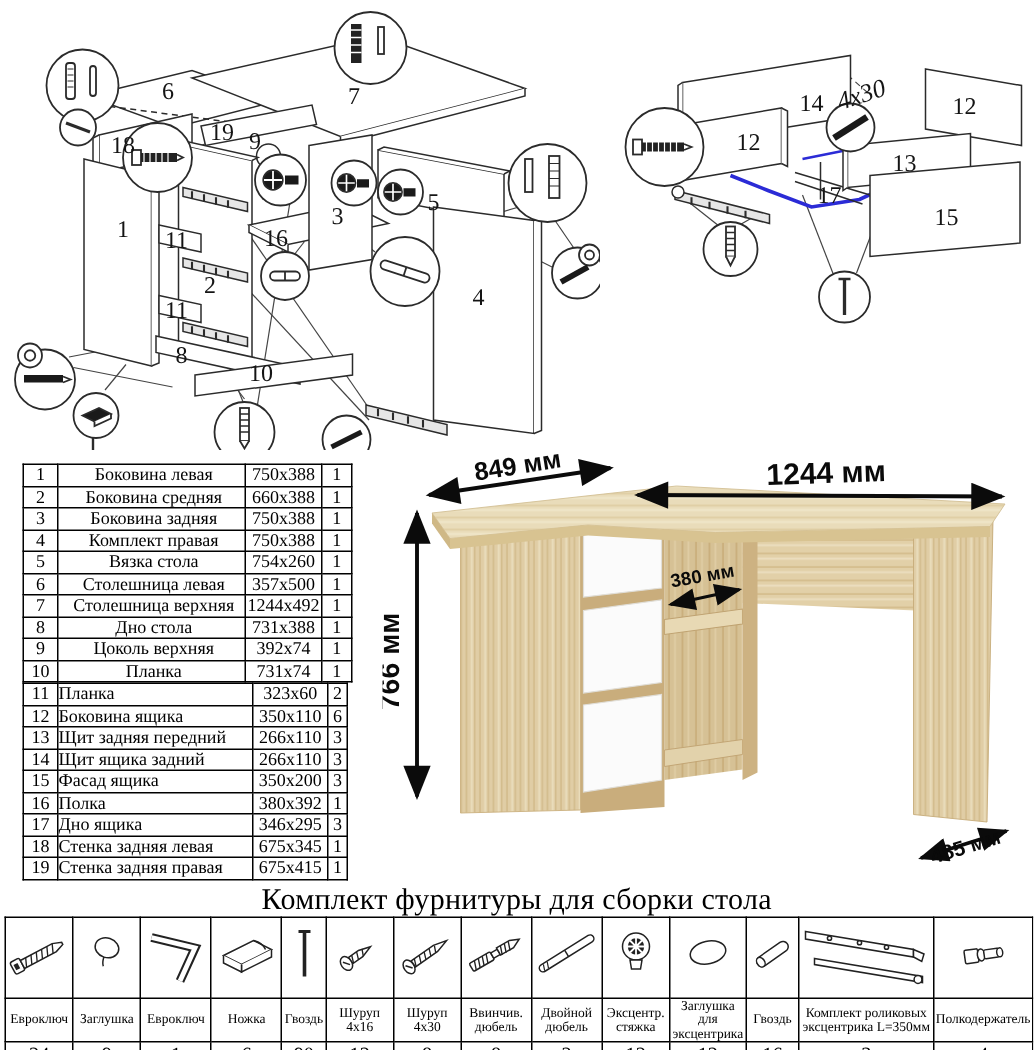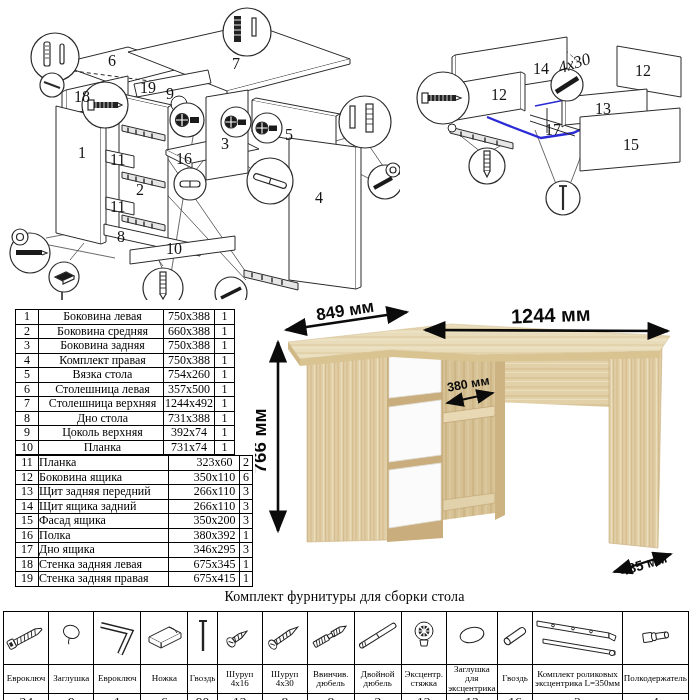--- a/index.html
+++ b/index.html
@@ -13,27 +13,27 @@
 
   
   .parts-wrap{position:absolute;left:15px;top:309px;}
   table.parts{border-collapse:collapse;table-layout:fixed;border:1.6px solid #000;}
   table.parts td{border:1px solid #000;height:13.5px;line-height:13px;font-size:12px;
                  padding:0;white-space:nowrap;overflow:hidden;}
   table.parts td.c0{text-align:center;width:22px;}
   table.parts-a td.c1{width:121px;padding-left:3px;text-align:center;}
   table.parts-b td.c1{width:129px;text-align:left;}
   table.parts-a td.c2{width:50px;text-align:center;}
-  table.parts-b td.c2{width:49px;text-align:center;padding-left:21px;}
+  table.parts-b td.c2{width:49px;text-align:center;}
   table.parts-a td.c3{width:19px;text-align:center;}
   table.parts-b td.c3{width:12px;text-align:center;}
 
   
   .hw-title{position:absolute;left:0;top:589px;width:689px;text-align:center;
-            font-size:14px;letter-spacing:.2px;}
+            font-size:20px;letter-spacing:.2px;}
   table.hw{position:absolute;left:3px;top:611px;border-collapse:collapse;table-layout:fixed;
            border:1.6px solid #000;}
   table.hw td{border:1px solid #000;padding:0;text-align:center;vertical-align:middle;}
   tr.hw-icons td{height:47px;}
   tr.hw-names td{height:25px;font-size:9px;line-height:1.05;padding:0 1px;}
   tr.hw-qtys td{height:16px;font-size:13.5px;}
 </style>
 </head>
 <body>
 

